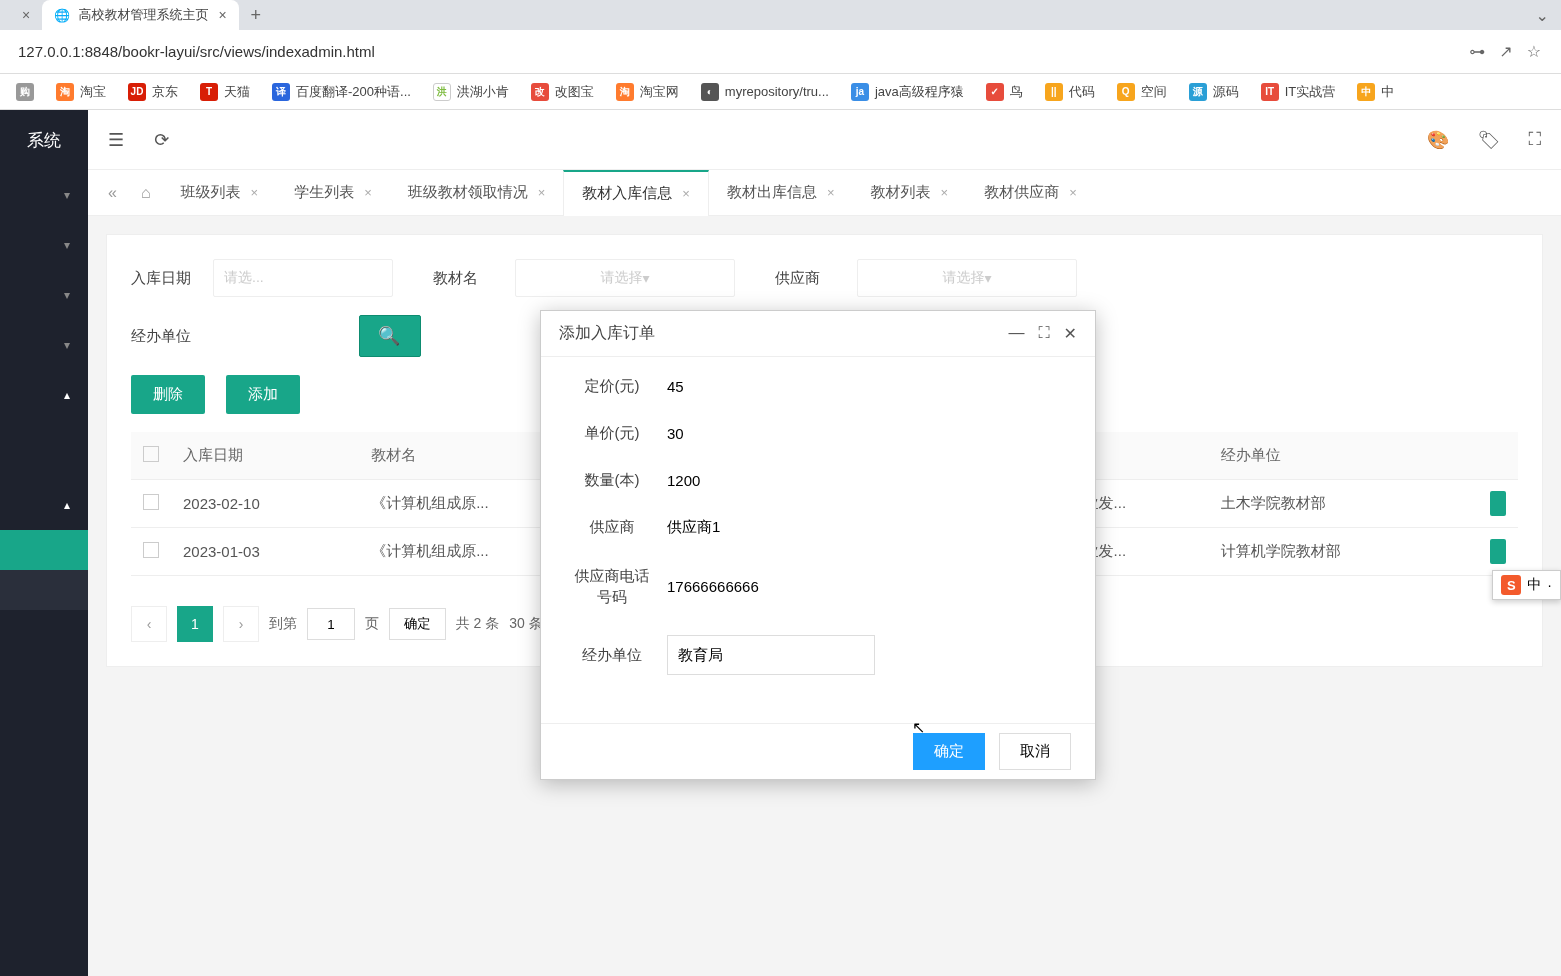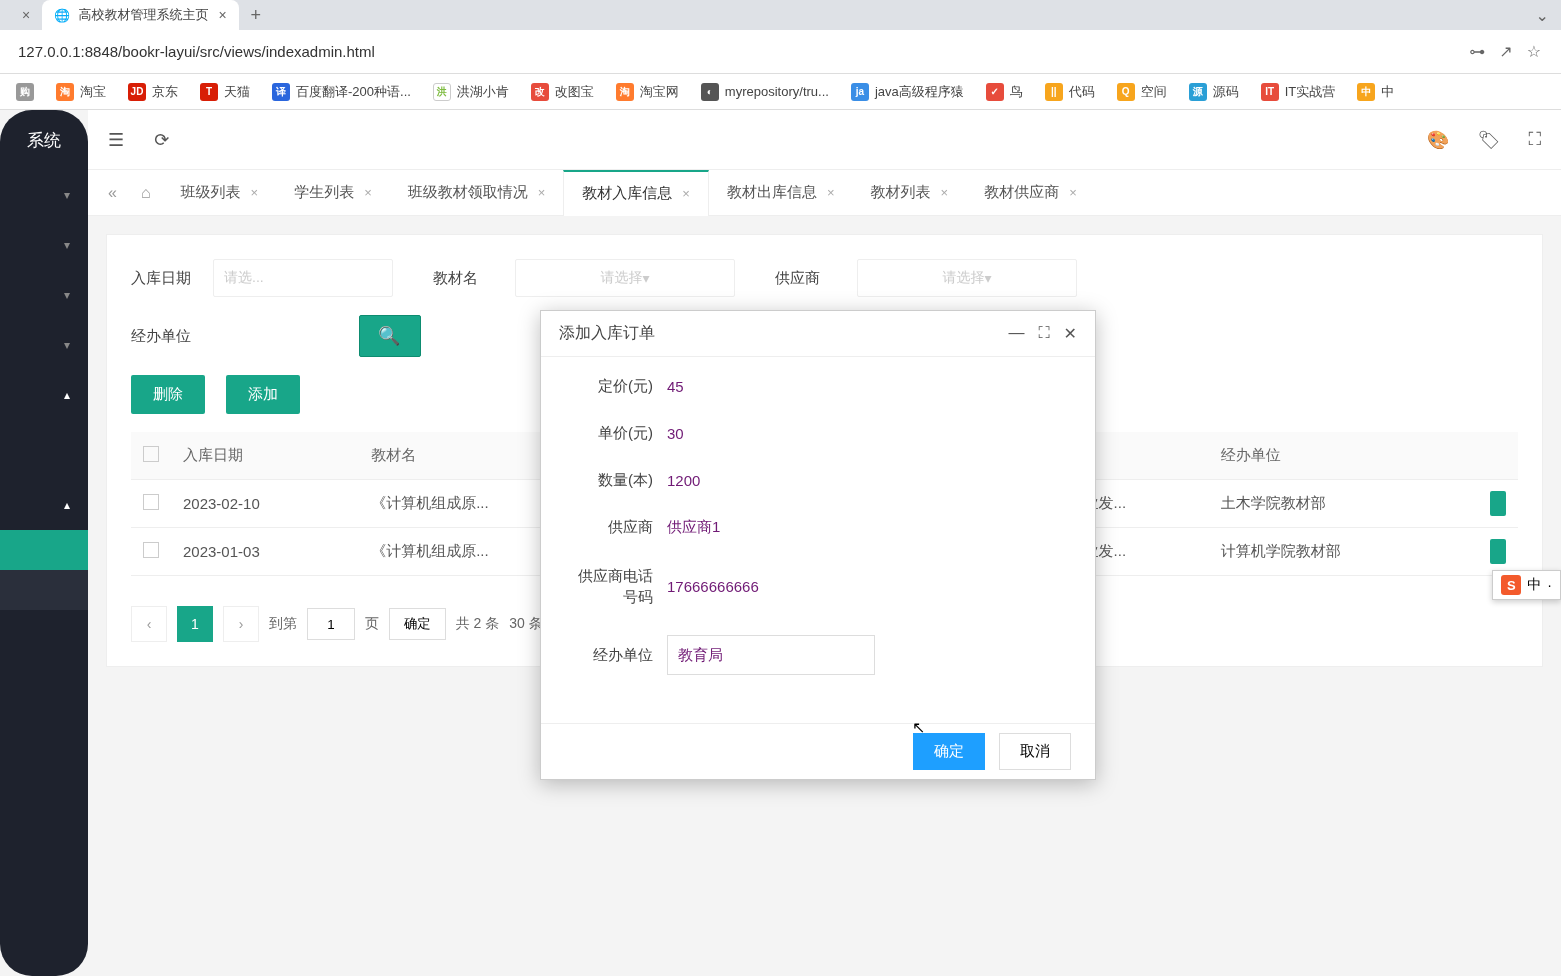--- a/index.html
+++ b/index.html
@@ -19,21 +19,21 @@
 .url-box { flex: 1; font-size: 15px; color: #333; padding: 6px 10px; }
 .addr-icons { display: flex; gap: 14px; padding: 0 12px; color: #666; }
 
 
 .bookmarks-bar { height: 36px; background: #fff; border-bottom: 1px solid #ddd; display: flex; align-items: center; padding: 0 8px; gap: 6px; }
 .bookmark { display: flex; align-items: center; gap: 6px; font-size: 13px; color: #444; padding: 4px 8px; cursor: pointer; }
 .bm-icon { width: 18px; height: 18px; border-radius: 3px; display: flex; align-items: center; justify-content: center; font-size: 10px; color: #fff; font-weight: bold; }
 
 
 .app { display: flex; height: calc(976px - 110px); }
-.sidebar { width: 88px; background: #1e222d; color: #fff; border-radius: 32px; }
+.sidebar { width: 88px; background: #1e222d; color: #fff; }
 .sidebar-title { height: 60px; display: flex; align-items: center; justify-content: center; font-size: 17px; }
 .sidebar-item { height: 50px; display: flex; align-items: center; justify-content: flex-end; padding-right: 18px; color: #888; cursor: pointer; }
 .sidebar-item.exp { color: #fff; }
 .sidebar-item .chev { font-size: 12px; }
 
 .main { flex: 1; background: #fff; display: flex; flex-direction: column; }
 .topbar { height: 60px; display: flex; align-items: center; padding: 0 20px; border-bottom: 1px solid #eee; gap: 30px; }
 .topbar .right { margin-left: auto; display: flex; gap: 28px; color: #666; }
 .topbar-icon { font-size: 18px; color: #555; cursor: pointer; }
 
@@ -71,22 +71,22 @@
 .pg-btn.active { background: #18a689; color: #fff; border-color: #18a689; }
 .pg-input { width: 48px; height: 32px; border: 1px solid #ddd; text-align: center; }
 .pg-confirm { padding: 6px 14px; border: 1px solid #ddd; background: #fff; cursor: pointer; }
 
 
 .modal-back { position: absolute; left: 540px; top: 310px; width: 556px; background: #fff; border: 1px solid #ccc; box-shadow: 0 4px 20px rgba(0,0,0,.25); }
 .modal-title { height: 46px; display: flex; align-items: center; padding: 9px 18px; font-size: 16px; color: #444; border-bottom: 1px solid #eee; }
 .modal-title .ops { margin-left: auto; display: flex; gap: 14px; color: #555; cursor: pointer; font-size: 16px; }
 .modal-body { padding: 20px 30px; max-height: 400px; overflow-y: scroll; position: relative; }
 .form-row { display: flex; align-items: center; margin-bottom: 28px; }
-.form-row .fl { width: 96px; text-align: right; font-size: 15px; color: #444; padding-right: 14px; }
-.form-row .fv { font-size: 15px; color: #701a75; }
+.form-row .fl { width: 96px; text-align: center; font-size: 15px; color: #444; padding-right: 14px; }
+.form-row .fv { font-size: 15px; color: #000000; }
 .form-row input.fv { border: 1px solid #ddd; height: 40px; width: 208px; padding: 0 10px; font-size: 15px; }
 .modal-foot { height: 56px; border-top: 1px solid #eee; display: flex; align-items: center; justify-content: flex-end; padding: 0 24px; gap: 14px; }
 .mbtn { padding: 8px 20px; font-size: 15px; cursor: pointer; border: 1px solid #ddd; background: #fff; }
 .mbtn.primary { background: #1E9FFF; border-color: #1E9FFF; color: #fff; }
 
 
 .ime-float { position: absolute; right: 0; top: 570px; background: #fff; border: 1px solid #ccc; padding: 4px 8px; display: flex; align-items: center; gap: 6px; font-size: 14px; box-shadow: 0 2px 6px rgba(0,0,0,.2); }
 .ime-float .s-icon { width: 20px; height: 20px; background: #f35a2c; color: #fff; border-radius: 3px; display: flex; align-items: center; justify-content: center; font-weight: bold; font-size: 13px; }
 
 .cursor-ptr { position: absolute; left: 912px; top: 718px; font-size: 16px; color: #000; pointer-events: none; }

